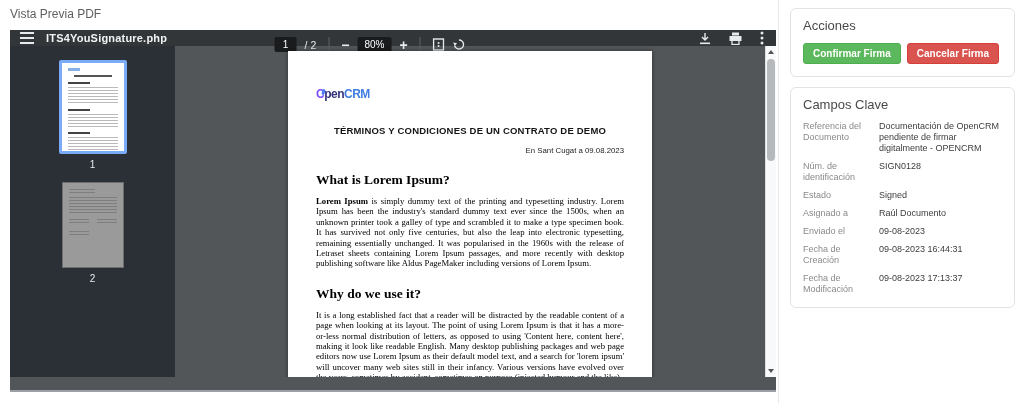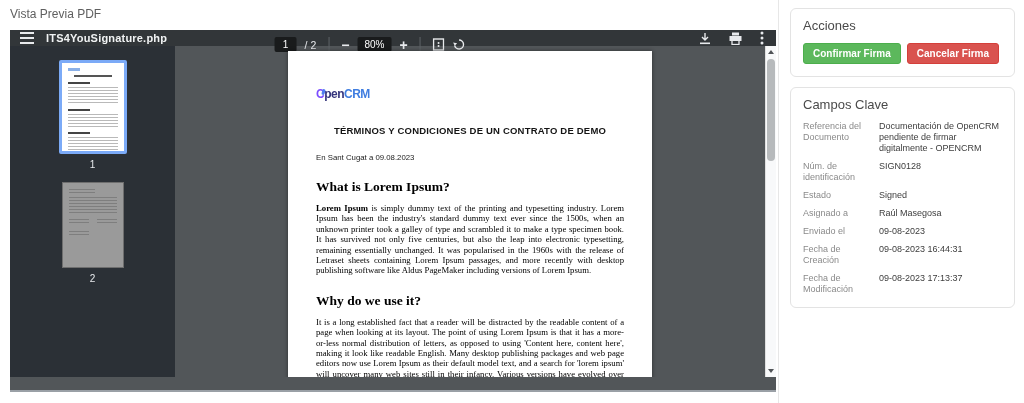--- a/index.html
+++ b/index.html
@@ -57,21 +57,21 @@
               padding:36px 28px 0; }
   .logo-line { display:flex; align-items:flex-start; height:22px; }
   .logo-text { font-size:12px; font-weight:bold; letter-spacing:-0.5px; }
   .logo-c { color:#7c4dff; position:relative; }
   .logo-tick { position:absolute; right:-1px; top:2px; width:3px; height:6px;
                background:#4f7df0; border-radius:2px; transform:rotate(18deg); }
   .logo-pen { color:#34347c; }
   .logo-crm { color:#3f7de0; }
   .doc-title { margin-top:16px; text-align:center; font-size:9.5px; font-weight:bold;
                color:#141414; letter-spacing:.2px; }
-  .doc-date { margin-top:17px; font-size:7.8px; color:#222; }
+  .doc-date { margin-top:10px; text-align:right; font-size:7.8px; color:#222; }
   .doc-h { font-family:"Liberation Serif", serif; font-weight:bold; font-size:13.5px;
            color:#000; margin-top:17px; }
   .doc-p { font-family:"Liberation Serif", serif; font-size:8.7px; line-height:10.4px;
            color:#000; text-align:justify; margin-top:8px; }
 
   
   .vscroll { width:11px; background:#f8f9fa; position:relative; flex:none;
              border-left:1px solid #e0e0e0; }
   .vs-up, .vs-down { position:absolute; left:0; width:100%; height:12px; display:flex;
                      align-items:center; justify-content:center; cursor:pointer; }
@@ -259,21 +259,21 @@
         <div class="field-row">
           <span class="f-label">Núm. de identificación</span>
           <span class="f-value">SIGN0128</span>
         </div>
         <div class="field-row">
           <span class="f-label">Estado</span>
           <span class="f-value">Signed</span>
         </div>
         <div class="field-row">
           <span class="f-label">Asignado a</span>
-          <span class="f-value">Raúl Masegosa</span>
+          <span class="f-value">Raúl Documento</span>
         </div>
         <div class="field-row">
           <span class="f-label">Enviado el</span>
           <span class="f-value">09-08-2023</span>
         </div>
         <div class="field-row">
           <span class="f-label">Fecha de Creación</span>
           <span class="f-value">09-08-2023 16:44:31</span>
         </div>
         <div class="field-row">

